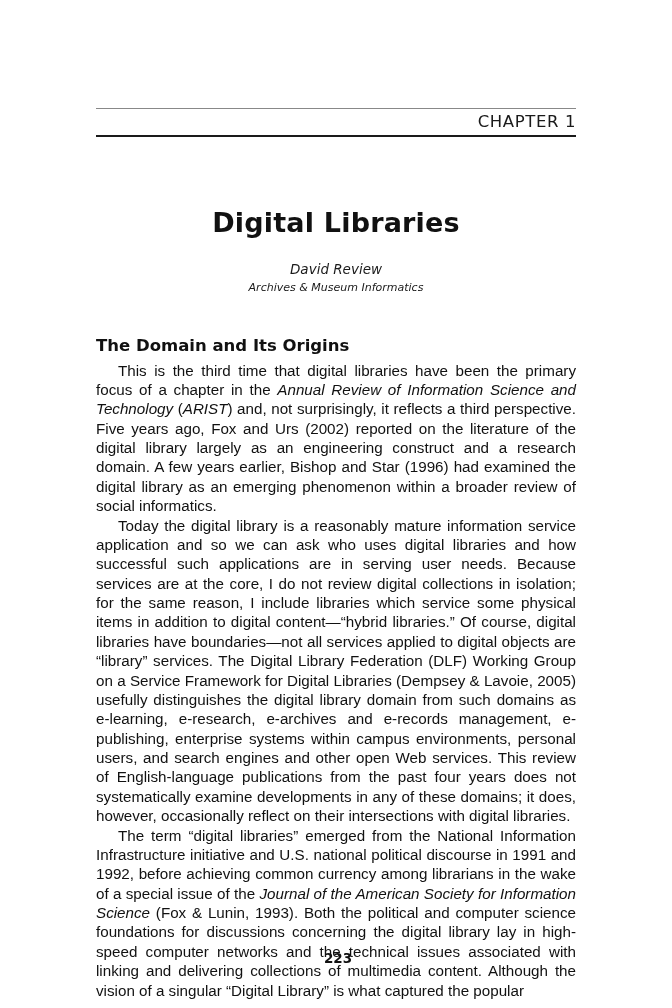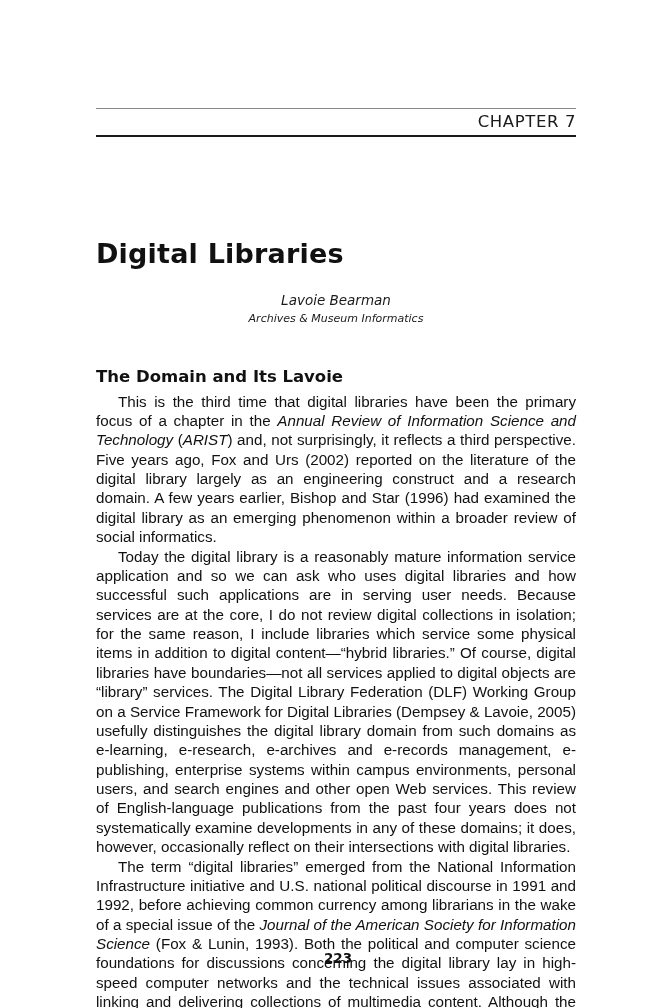--- a/index.html
+++ b/index.html
@@ -37,22 +37,22 @@
     margin: 0;
   }
   .head-block { margin-top: 12px; }
   .head-block .rule-top {
     border-top: 1px solid #888;
     margin-bottom: 3px;
   }
 
   
   .title {
-    margin-top: 101px;
-    text-align: left;
+    margin-top: 70px;
+    text-align: center;
     font-family: "DejaVu Sans", sans-serif;
     font-weight: bold;
     font-size: 27px;
     letter-spacing: 0.2px;
     color: #111;
   }
   .author {
     margin-top: 22px;
     text-align: center;
     font-family: "DejaVu Sans", sans-serif;
@@ -104,30 +104,30 @@
     color: #111;
   }
 </style>
 </head>
 <body>
 
 <div class="page">
 
   <div class="head-block">
     <div class="rule-top"></div>
-    <div class="chapter-head">CHAPTER 7</div>
+    <div class="chapter-head">CHAPTER 1</div>
     <div class="rule-thick"></div>
   </div>
 
   <div class="title">Digital Libraries</div>
 
-  <div class="author">Lavoie Bearman</div>
+  <div class="author">David Review</div>
   <div class="affiliation">Archives &amp; Museum Informatics</div>
 
-  <h2 class="section-title">The Domain and Its Lavoie</h2>
+  <h2 class="section-title">The Domain and Its Origins</h2>
 
   <div class="body-text">
     <p>This is the third time that digital libraries have been the primary focus of a chapter in the <i>Annual Review of Information Science and Technology</i> (<i>ARIST</i>) and, not surprisingly, it reflects a third perspective. Five years ago, Fox and Urs (2002) reported on the literature of the digital library largely as an engineering construct and a research domain. A few years earlier, Bishop and Star (1996) had examined the digital library as an emerging phenomenon within a broader review of social informatics.</p>
     <p>Today the digital library is a reasonably mature information service application and so we can ask who uses digital libraries and how successful such applications are in serving user needs. Because services are at the core, I do not review digital collections in isolation; for the same reason, I include libraries which service some physical items in addition to digital content—“hybrid libraries.” Of course, digital libraries have boundaries—not all services applied to digital objects are “library” services. The Digital Library Federation (DLF) Working Group on a Service Framework for Digital Libraries (Dempsey &amp; Lavoie, 2005) usefully distinguishes the digital library domain from such domains as e-learning, e-research, e-archives and e-records management, e-publishing, enterprise systems within campus environments, personal users, and search engines and other open Web services. This review of English-language publications from the past four years does not systematically examine developments in any of these domains; it does, however, occasionally reflect on their intersections with digital libraries.</p>
     <p>The term “digital libraries” emerged from the National Information Infrastructure initiative and U.S. national political discourse in 1991 and 1992, before achieving common currency among librarians in the wake of a special issue of the <i>Journal of the American Society for Information Science</i> (Fox &amp; Lunin, 1993). Both the political and computer science foundations for discussions concerning the digital library lay in high-speed computer networks and the technical issues associated with linking and delivering collections of multimedia content. Although the vision of a singular “Digital Library” is what captured the popular</p>
   </div>
 
   <div class="folio">223</div>
 </div>
 

